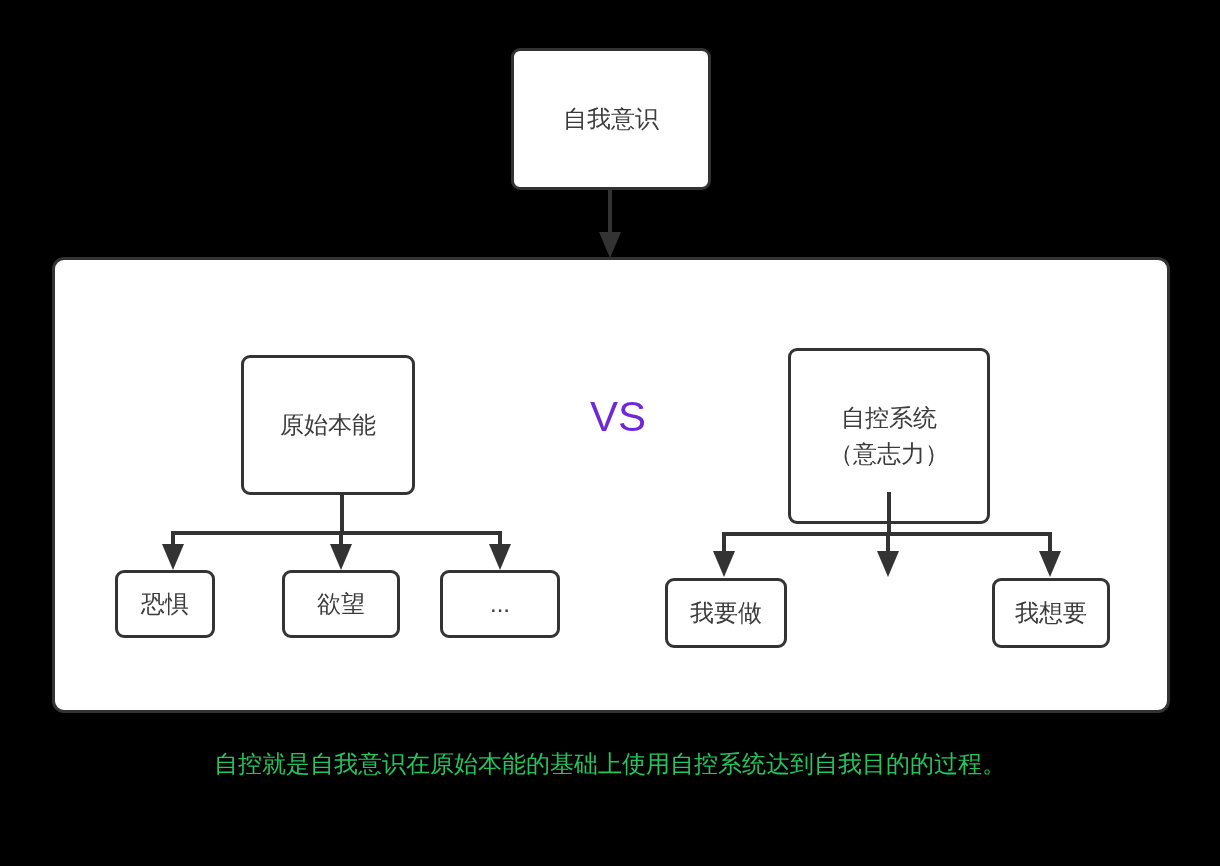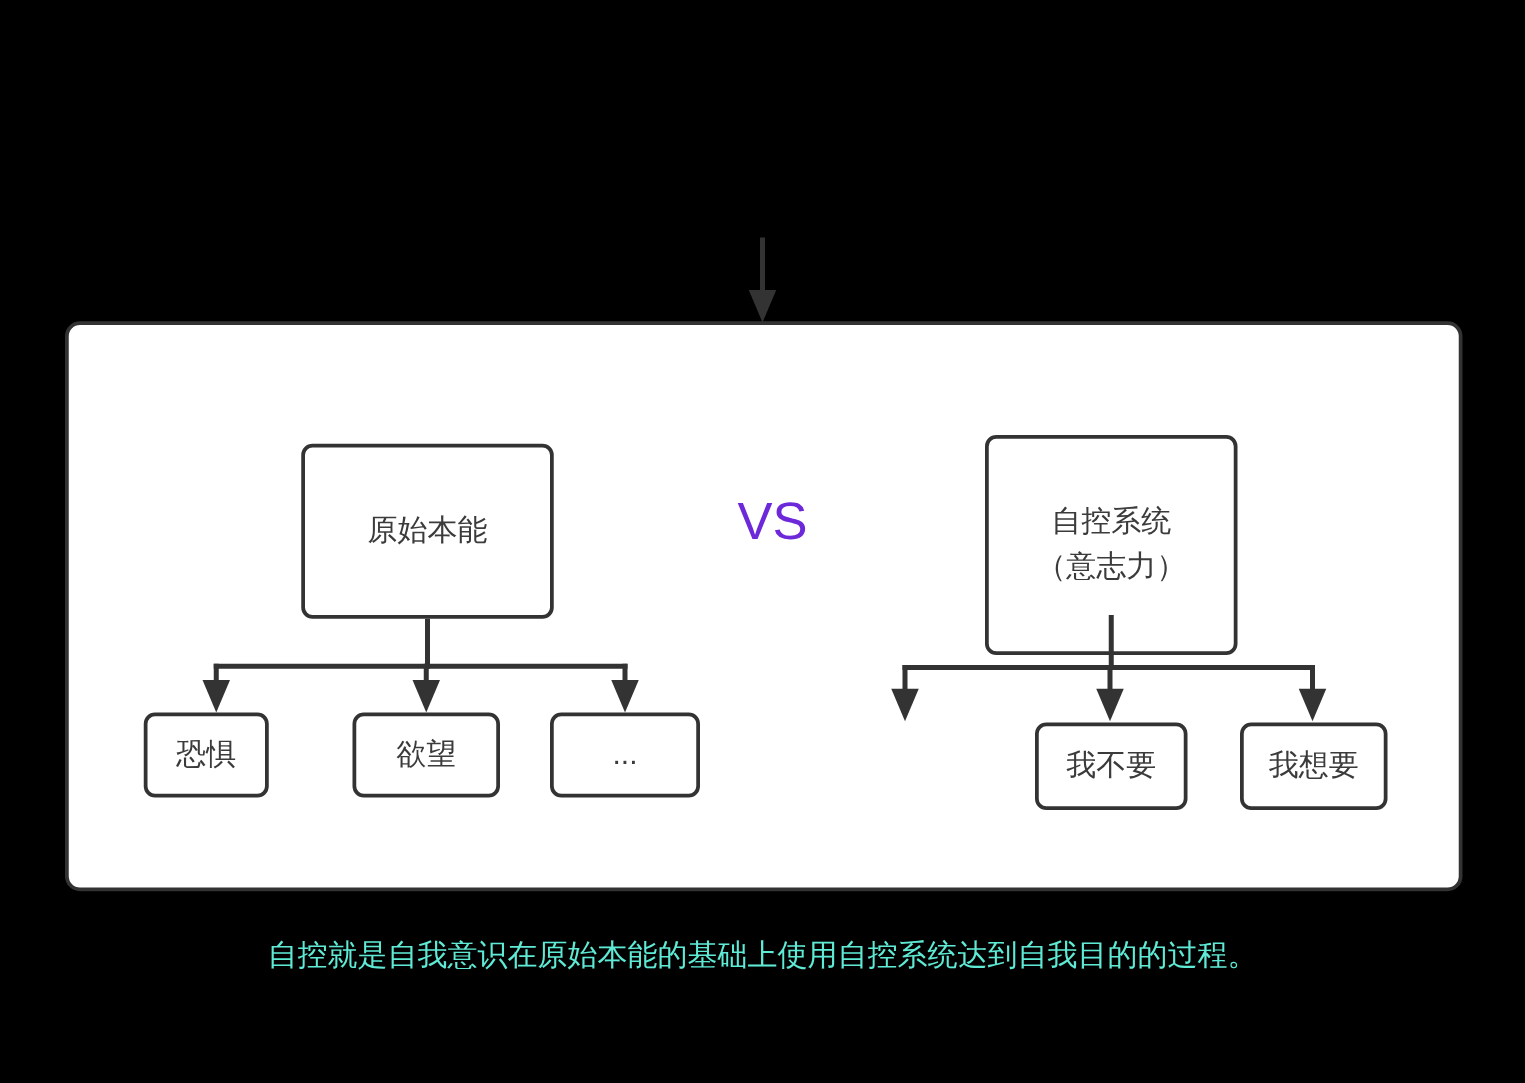--- a/index.html
+++ b/index.html
@@ -63,41 +63,44 @@
     color: #6d28d9;
     line-height: 1;
   }
   .caption {
     position: absolute;
     left: 0;
     top: 748px;
     width: 1220px;
     text-align: center;
     font-size: 24px;
-    color: #5eead4;
+    color: #22c55e;
   }
   
   .root-node   { left: 511px; top: 48px;  width: 200px; height: 142px; }
   
-  .left-parent  { left: 186px; top: 95px; width: 202px; height: 140px; }
+  .left-parent  { left: 186px; top: 95px; width: 174px; height: 140px; }
   .right-parent { left: 733px; top: 88px; width: 202px; height: 176px; }
   
   .child-fear    { left: 60px;  top: 310px; width: 100px; height: 68px; }
   .child-desire  { left: 227px; top: 310px; width: 118px; height: 68px; }
   .child-etc     { left: 385px; top: 310px; width: 120px; height: 68px; }
   
   .child-iwill   { left: 610px; top: 318px; width: 122px; height: 70px; }
   .child-iwont   { left: 773px; top: 318px; width: 122px; height: 70px; }
   .child-iwant   { left: 937px; top: 318px; width: 118px; height: 70px; }
 </style>
 </head>
 <body>
 
 <div id="canvas">
 
+  <div class="node root-node">
+    <span>自我意识</span>
+  </div>
 
   <div class="vline" style="left:608px; top:190px; width:4px; height:44px;"></div>
   <div class="arrow-head" style="left:599px; top:232px;"></div>
 
   <div class="container-box">
 
     <div class="node left-parent">
       <span>原始本能</span>
     </div>
 
@@ -135,22 +138,22 @@
 
     <div class="vline" style="left:667px; top:272px; width:4px; height:20px;"></div>
     <div class="arrow-head" style="left:658px; top:291px;"></div>
 
     <div class="vline" style="left:831px; top:272px; width:4px; height:20px;"></div>
     <div class="arrow-head" style="left:822px; top:291px;"></div>
 
     <div class="vline" style="left:993px; top:272px; width:4px; height:20px;"></div>
     <div class="arrow-head" style="left:984px; top:291px;"></div>
 
-    <div class="node child-iwont">
-      <span>我不要</span>
+    <div class="node child-iwill">
+      <span>我要做</span>
     </div>
     <div class="node child-iwant">
       <span>我想要</span>
     </div>
 
   </div>
 
   <div class="caption">自控就是自我意识在原始本能的基础上使用自控系统达到自我目的的过程。</div>
 
 </div>

